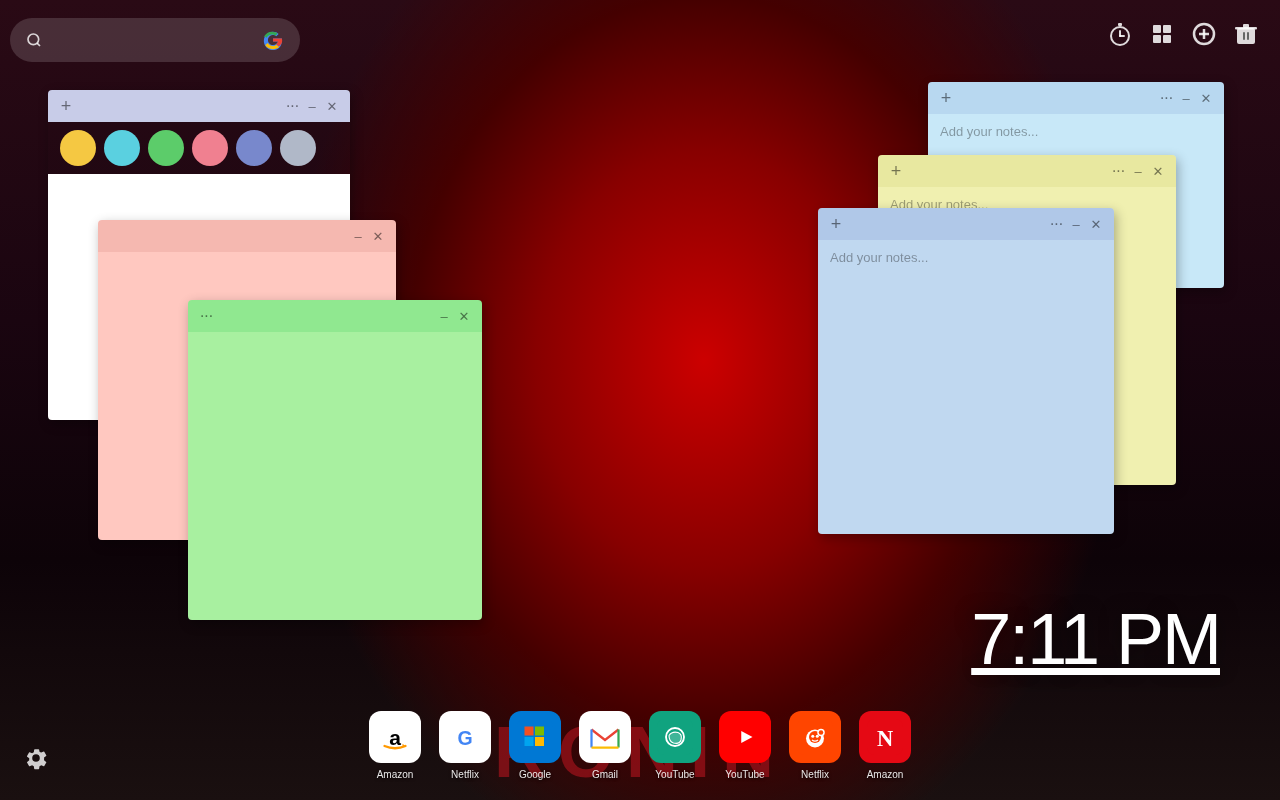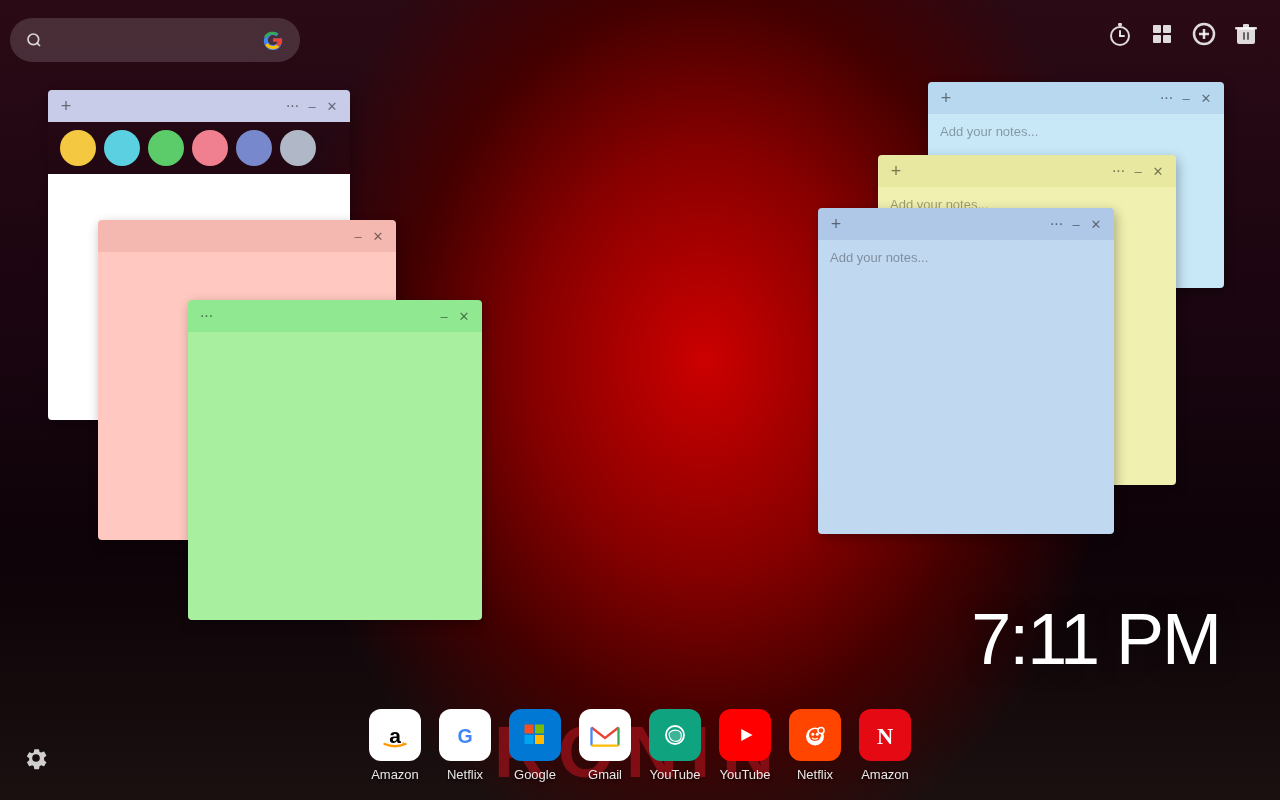--- a/index.html
+++ b/index.html
@@ -74,20 +74,21 @@
     #clock {
       position: absolute;
       bottom: 120px;
       right: 60px;
       font-size: 72px;
       font-weight: 300;
       color: #ffffff;
       z-index: 10;
       letter-spacing: -2px;
       text-shadow: 0 2px 20px rgba(0,0,0,0.5);
+      text-decoration: underline;
     }
 
     
     #settings-gear {
       position: absolute;
       bottom: 26px;
       left: 20px;
       width: 32px;
       height: 32px;
       z-index: 10;
@@ -127,21 +128,21 @@
       height: 52px;
       border-radius: 12px;
       display: flex;
       align-items: center;
       justify-content: center;
       font-size: 26px;
       overflow: hidden;
     }
 
     .dock-label {
-      font-size: 13px;
+      font-size: 10px;
       color: rgba(255,255,255,0.9);
       text-align: left;
       text-shadow: 0 1px 3px rgba(0,0,0,0.8);
     }
 
     
     .sticky-note {
       position: absolute;
       border-radius: 4px;
       box-shadow: 2px 4px 12px rgba(0,0,0,0.3);

